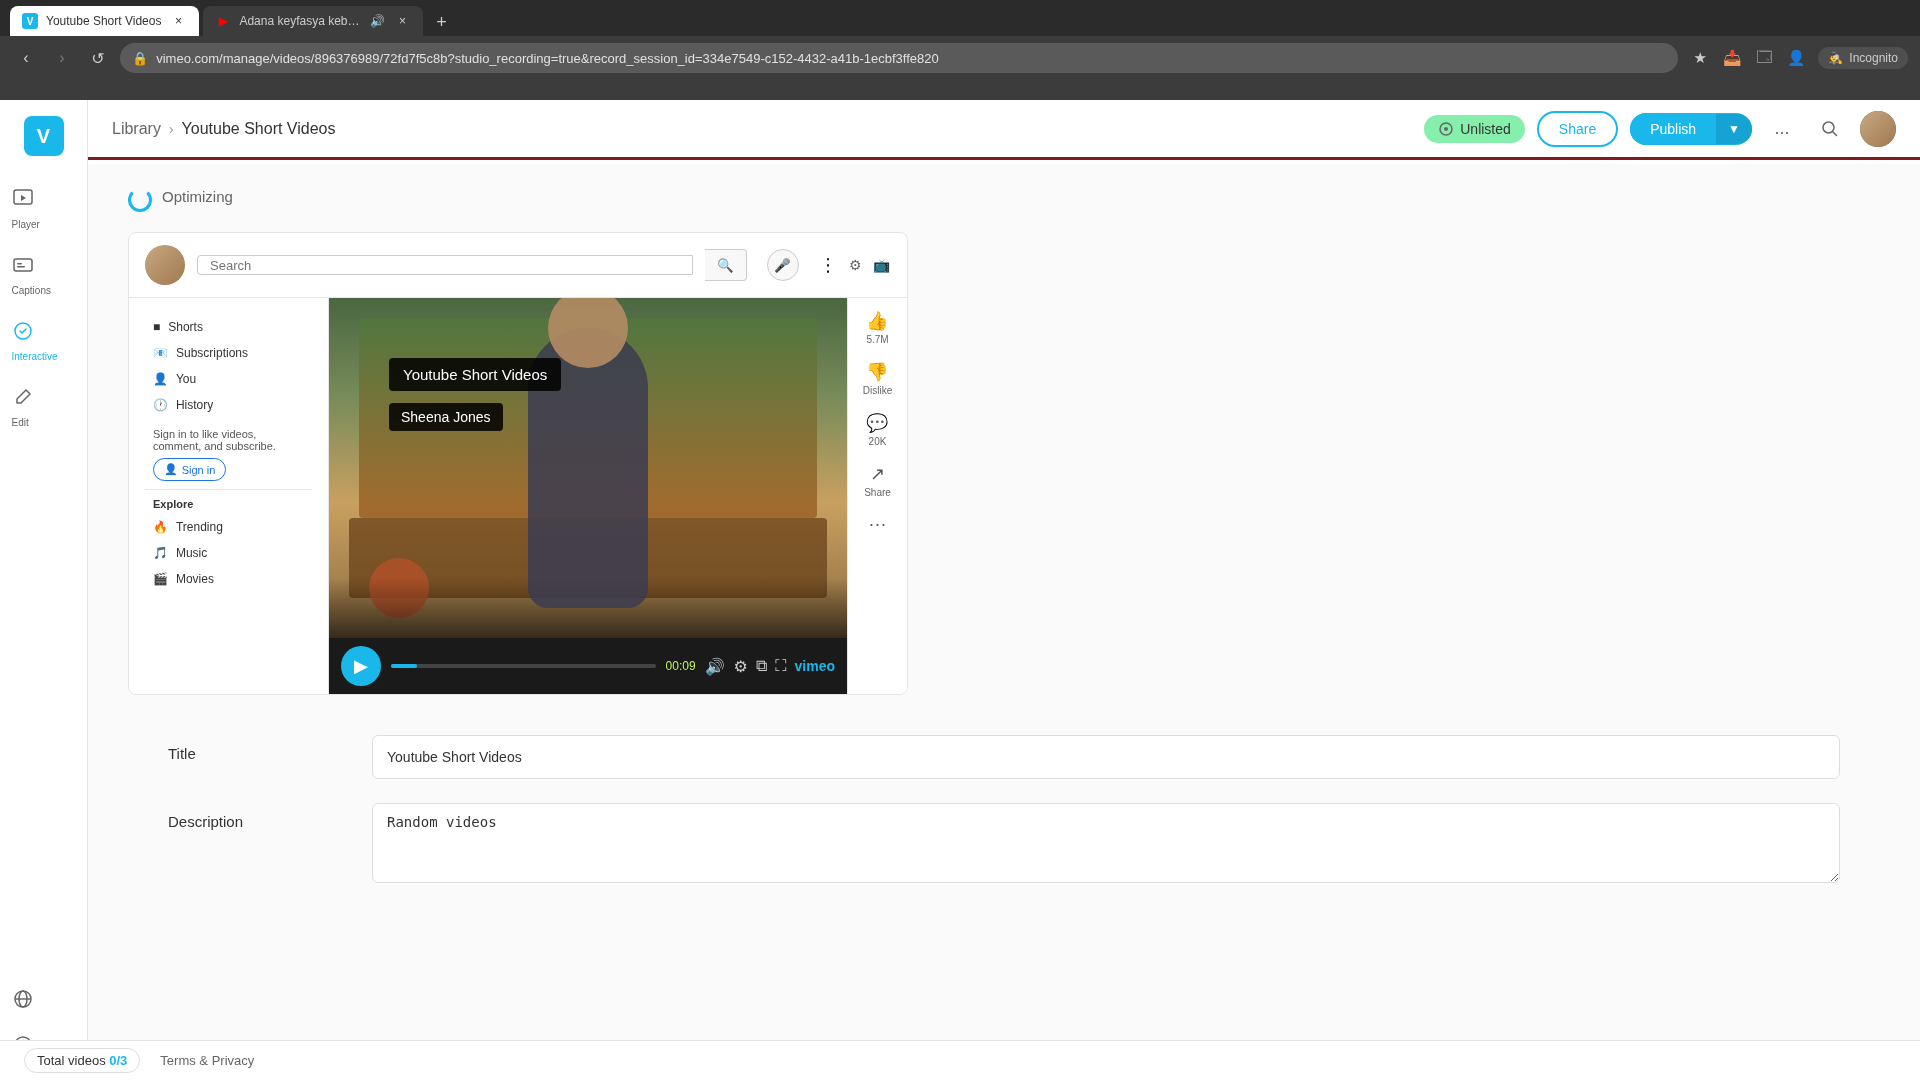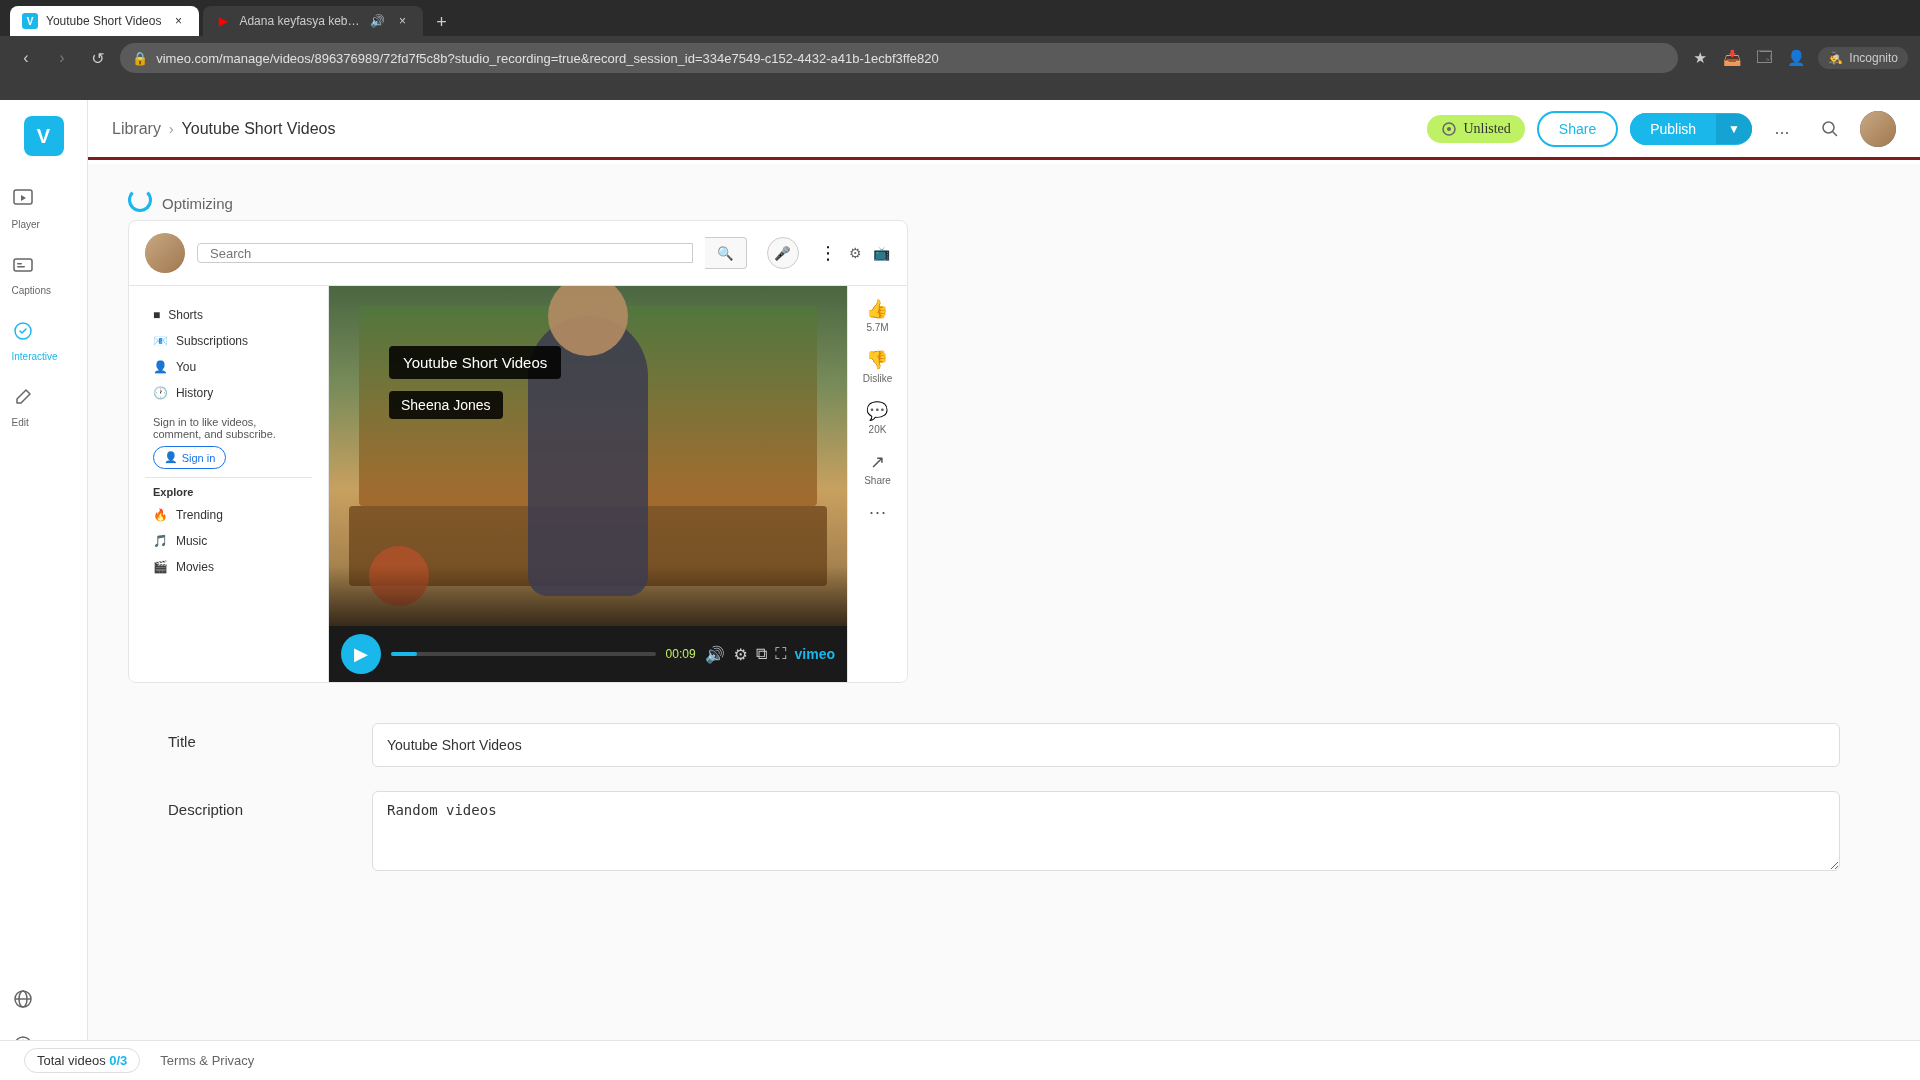--- a/index.html
+++ b/index.html
@@ -238,26 +238,25 @@
       color: #666;
       font-size: 18px;
       background: transparent;
       border: none;
     }
     .unlisted-badge {
       display: flex;
       align-items: center;
       gap: 6px;
       padding: 6px 14px;
-      background: #bef264;
+      background: #86efac;
       border-radius: 20px;
       font-size: 14px;
       color: #333;
       cursor: pointer;
-      font-family: Liberation Serif, serif;
     }
     .share-btn {
       padding: 8px 20px;
       background: #fff;
       border: 2px solid #1ab7ea;
       border-radius: 20px;
       font-size: 14px;
       color: #1ab7ea;
       cursor: pointer;
       font-weight: 500;
@@ -314,23 +313,23 @@
       left: 88px;
       right: 0;
       bottom: 0;
       overflow-y: auto;
       padding: 24px 40px;
       background: #fafafa;
     }
 
     .optimizing-bar {
       display: flex;
-      align-items: flex-end;
+      align-items: flex-start;
       gap: 10px;
-      margin-bottom: 8px;
+      margin-bottom: 20px;
       color: #666;
       font-size: 15px;
     }
     .optimizing-icon {
       width: 24px; height: 24px;
       border: 3px solid #1ab7ea;
       border-radius: 50%;
       border-top-color: transparent;
       animation: spin 1s linear infinite;
     }

